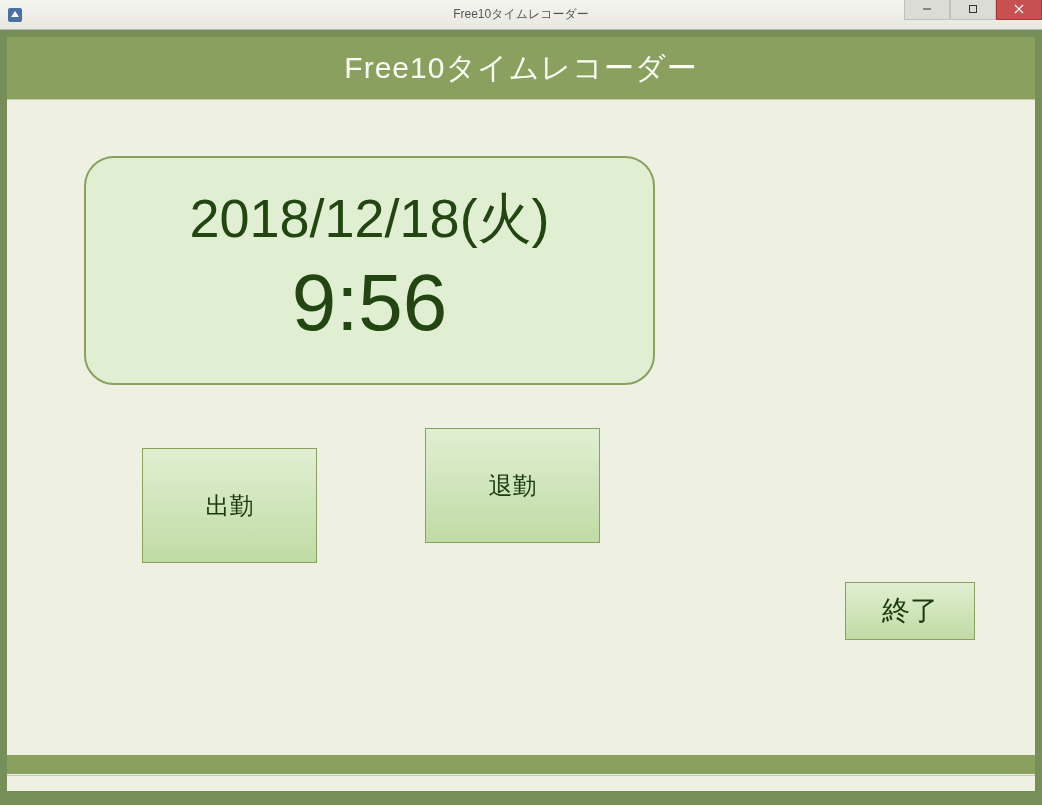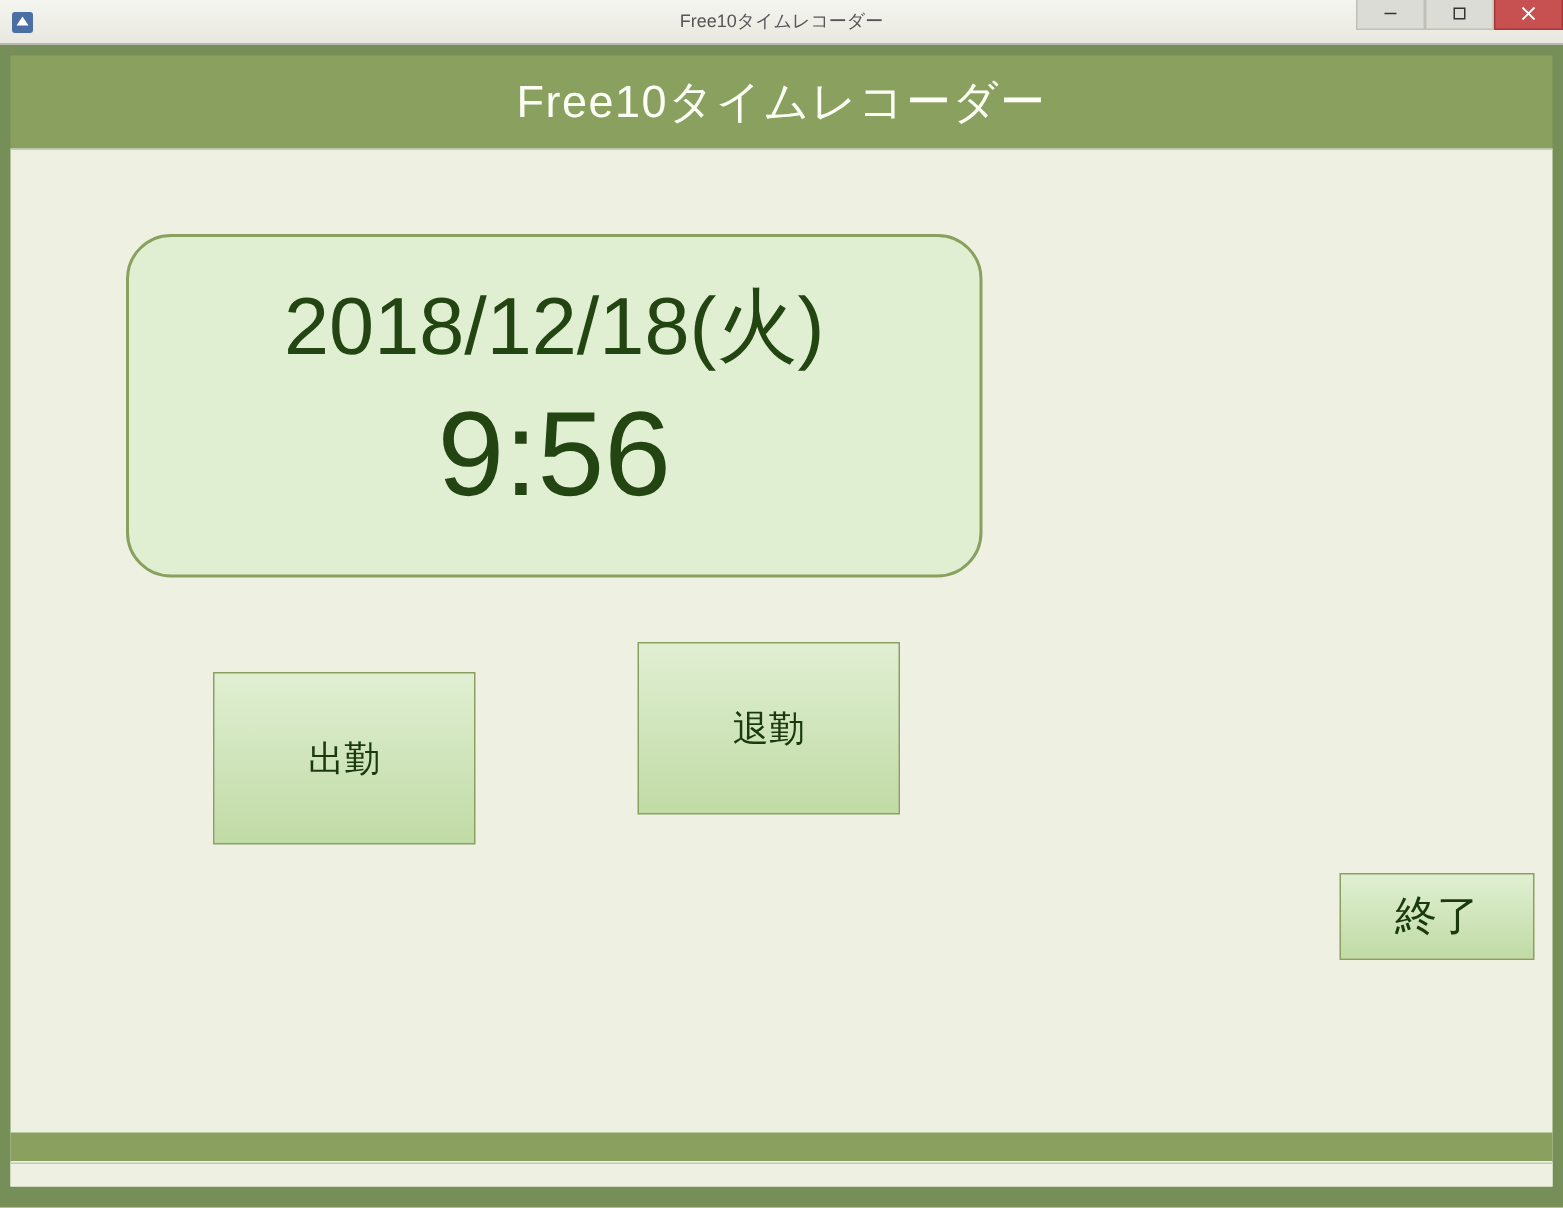--- a/index.html
+++ b/index.html
@@ -161,21 +161,20 @@
       height: 58px;
       background: linear-gradient(to bottom, #e0efd2 0%, #c0dba5 100%);
       border: 1px solid #8aa05f;
       color: #1a3a0e;
       font-size: 28px;
       display: flex;
       align-items: center;
       justify-content: center;
       cursor: pointer;
       font-family: inherit;
-      margin-left: 48px;
     }
     .footer-band {
       position: absolute;
       left: 0;
       right: 0;
       bottom: 17px;
       height: 19px;
       background: #8aa05f;
     }
     .status-bar {

